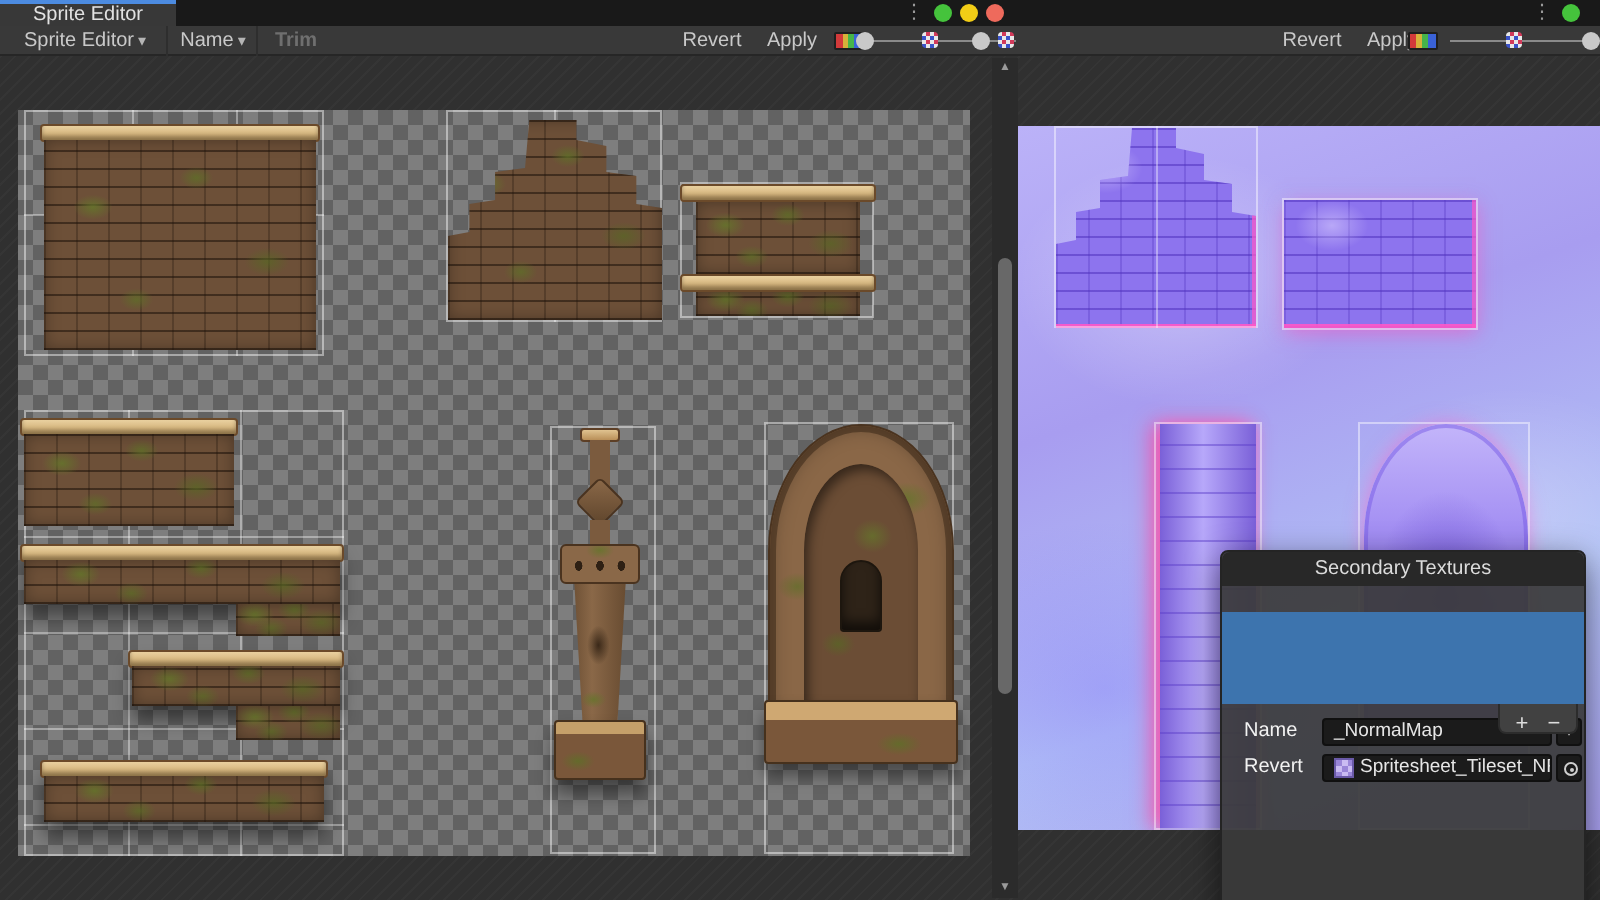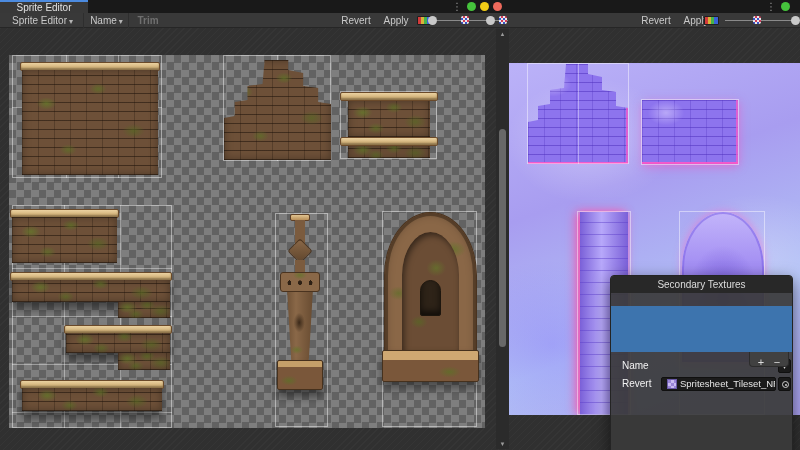--- a/index.html
+++ b/index.html
@@ -320,20 +320,21 @@
       <div class="srect" style="left:132px;top:36px;width:98px;height:66px;"></div>
       <div class="srect" style="left:68px;top:148px;width:54px;height:204px;"></div>
       <div class="srect" style="left:170px;top:148px;width:86px;height:204px;"></div>
     </div>
 
     <div class="panel">
       <div class="panel-hd">Secondary Textures</div>
       <div class="sel">
         <div class="prow">
           <span class="plabel">Name</span>
+          <div class="pfield">_NormalMap</div>
           <div class="pbtn"><span>▾</span></div>
         </div>
         <div class="prow" style="margin-top:2px;">
           <span class="plabel">Revert</span>
           <div class="pfield"><span class="thumb"></span><span>Spritesheet_Tileset_NRM</span></div>
           <div class="pbtn picker"></div>
         </div>
       </div>
       <div class="pfoot">
         <span>+</span><span>−</span>

